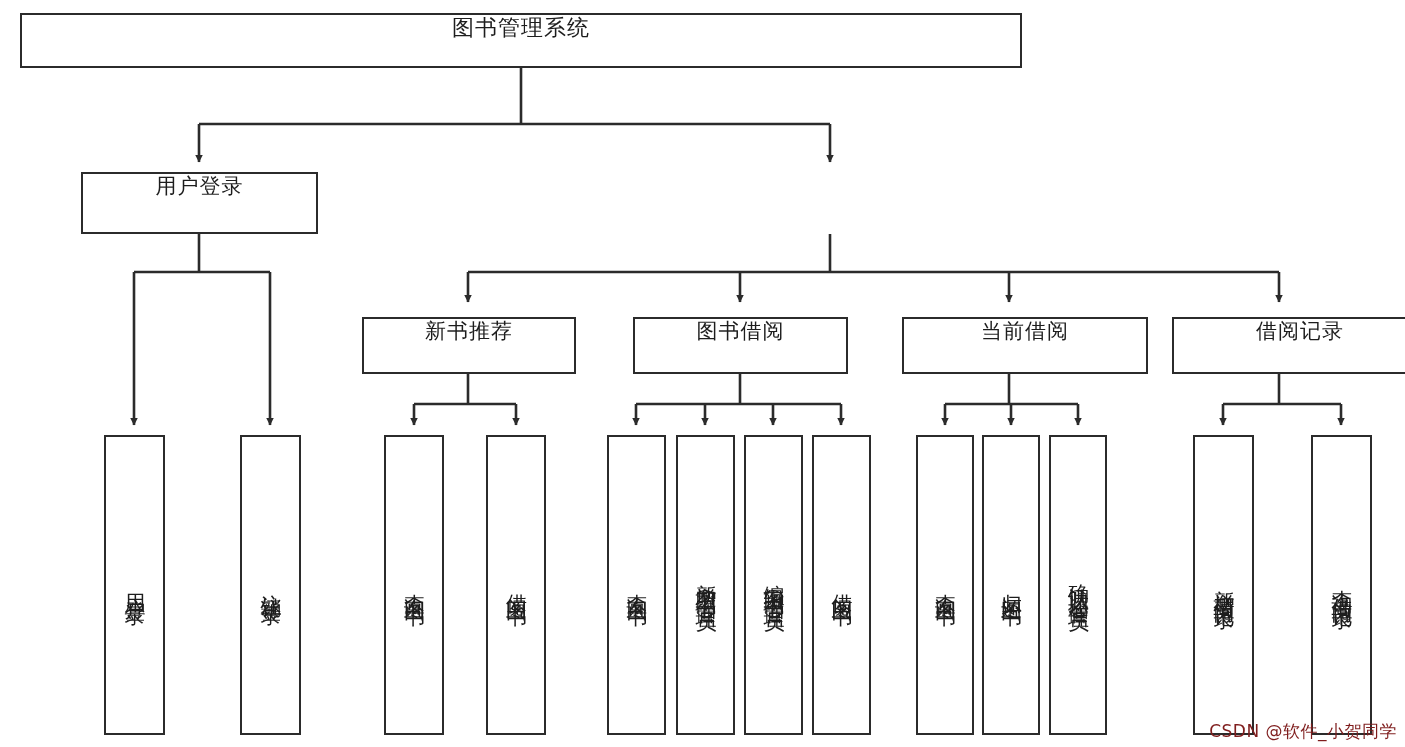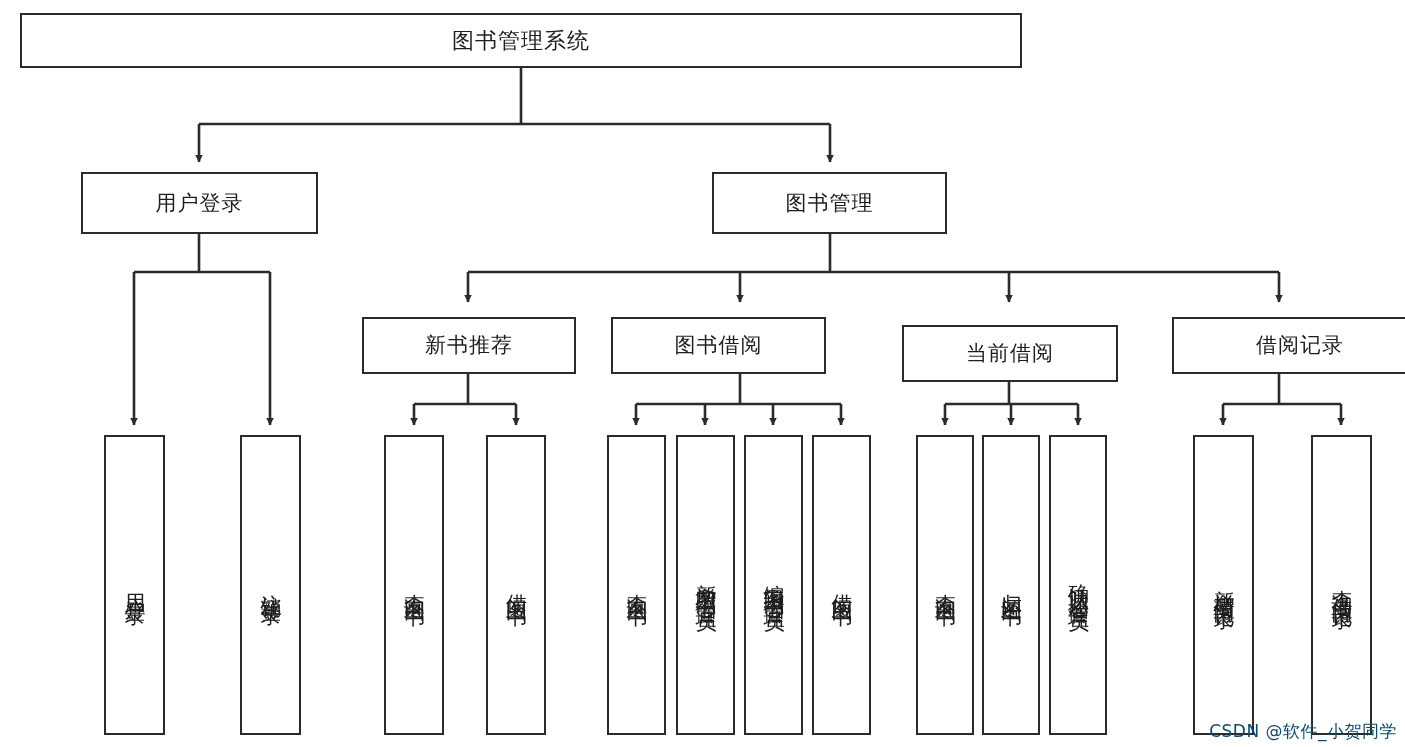--- a/index.html
+++ b/index.html
@@ -25,21 +25,20 @@
     width: 1405px;
     height: 747px;
     pointer-events: none;
   }
   .node {
     position: absolute;
     box-sizing: border-box;
     background: #ffffff;
     border: 2px solid #2b2b2b;
     display: flex;
-    align-items: center;
     justify-content: center;
     color: #1d1d1d;
   }
   .node .label {
     display: block;
     text-align: center;
     line-height: 1.18;
     white-space: nowrap;
   }
   .node.horiz .label {
@@ -61,21 +60,21 @@
     max-height: 280px;
   }
   .node.root .label {
     font-size: 22px;
   }
   #watermark {
     position: absolute;
     right: 8px;
     bottom: 4px;
     font-size: 17px;
-    color: #0c4a6e;
+    color: #7f1d1d;
     letter-spacing: 0.5px;
     white-space: nowrap;
     user-select: none;
   }
 </style>
 </head>
 <body>
 
 <div id="diagram-root">
 
@@ -129,31 +128,28 @@
     </g>
   </svg>
 
   <div class="node horiz root" style="left:20px; top:13px; width:1002px; height:55px;">
     <span class="label">图书管理系统</span>
   </div>
 
   <div class="node horiz" style="left:81px; top:172px; width:237px; height:62px;">
     <span class="label">用户登录</span>
   </div>
-  <div class="node horiz" style="left:712px; top:172px; width:235px; height:62px;">
-    <span class="label">图书管理</span>
-  </div>
 
   <div class="node horiz" style="left:362px; top:317px; width:214px; height:57px;font-family:Liberation Serif, serif;">
     <span class="label">新书推荐</span>
   </div>
-  <div class="node horiz" style="left:611px; top:317px; width:215px; height:57px;">
+  <div class="node horiz" style="left:633px; top:317px; width:215px; height:57px;">
     <span class="label">图书借阅</span>
   </div>
-  <div class="node horiz" style="left:902px; top:317px; width:216px; height:57px;margin-top:8px;">
+  <div class="node horiz" style="left:902px; top:317px; width:246px; height:57px;">
     <span class="label">当前借阅</span>
   </div>
   <div class="node horiz" style="left:1172px; top:317px; width:256px; height:57px;">
     <span class="label">借阅记录</span>
   </div>
 
   <div class="node vert" style="left:104px; top:435px; width:61px; height:300px;">
     <span class="label">用户登录</span>
   </div>
   <div class="node vert" style="left:240px; top:435px; width:61px; height:300px;">

